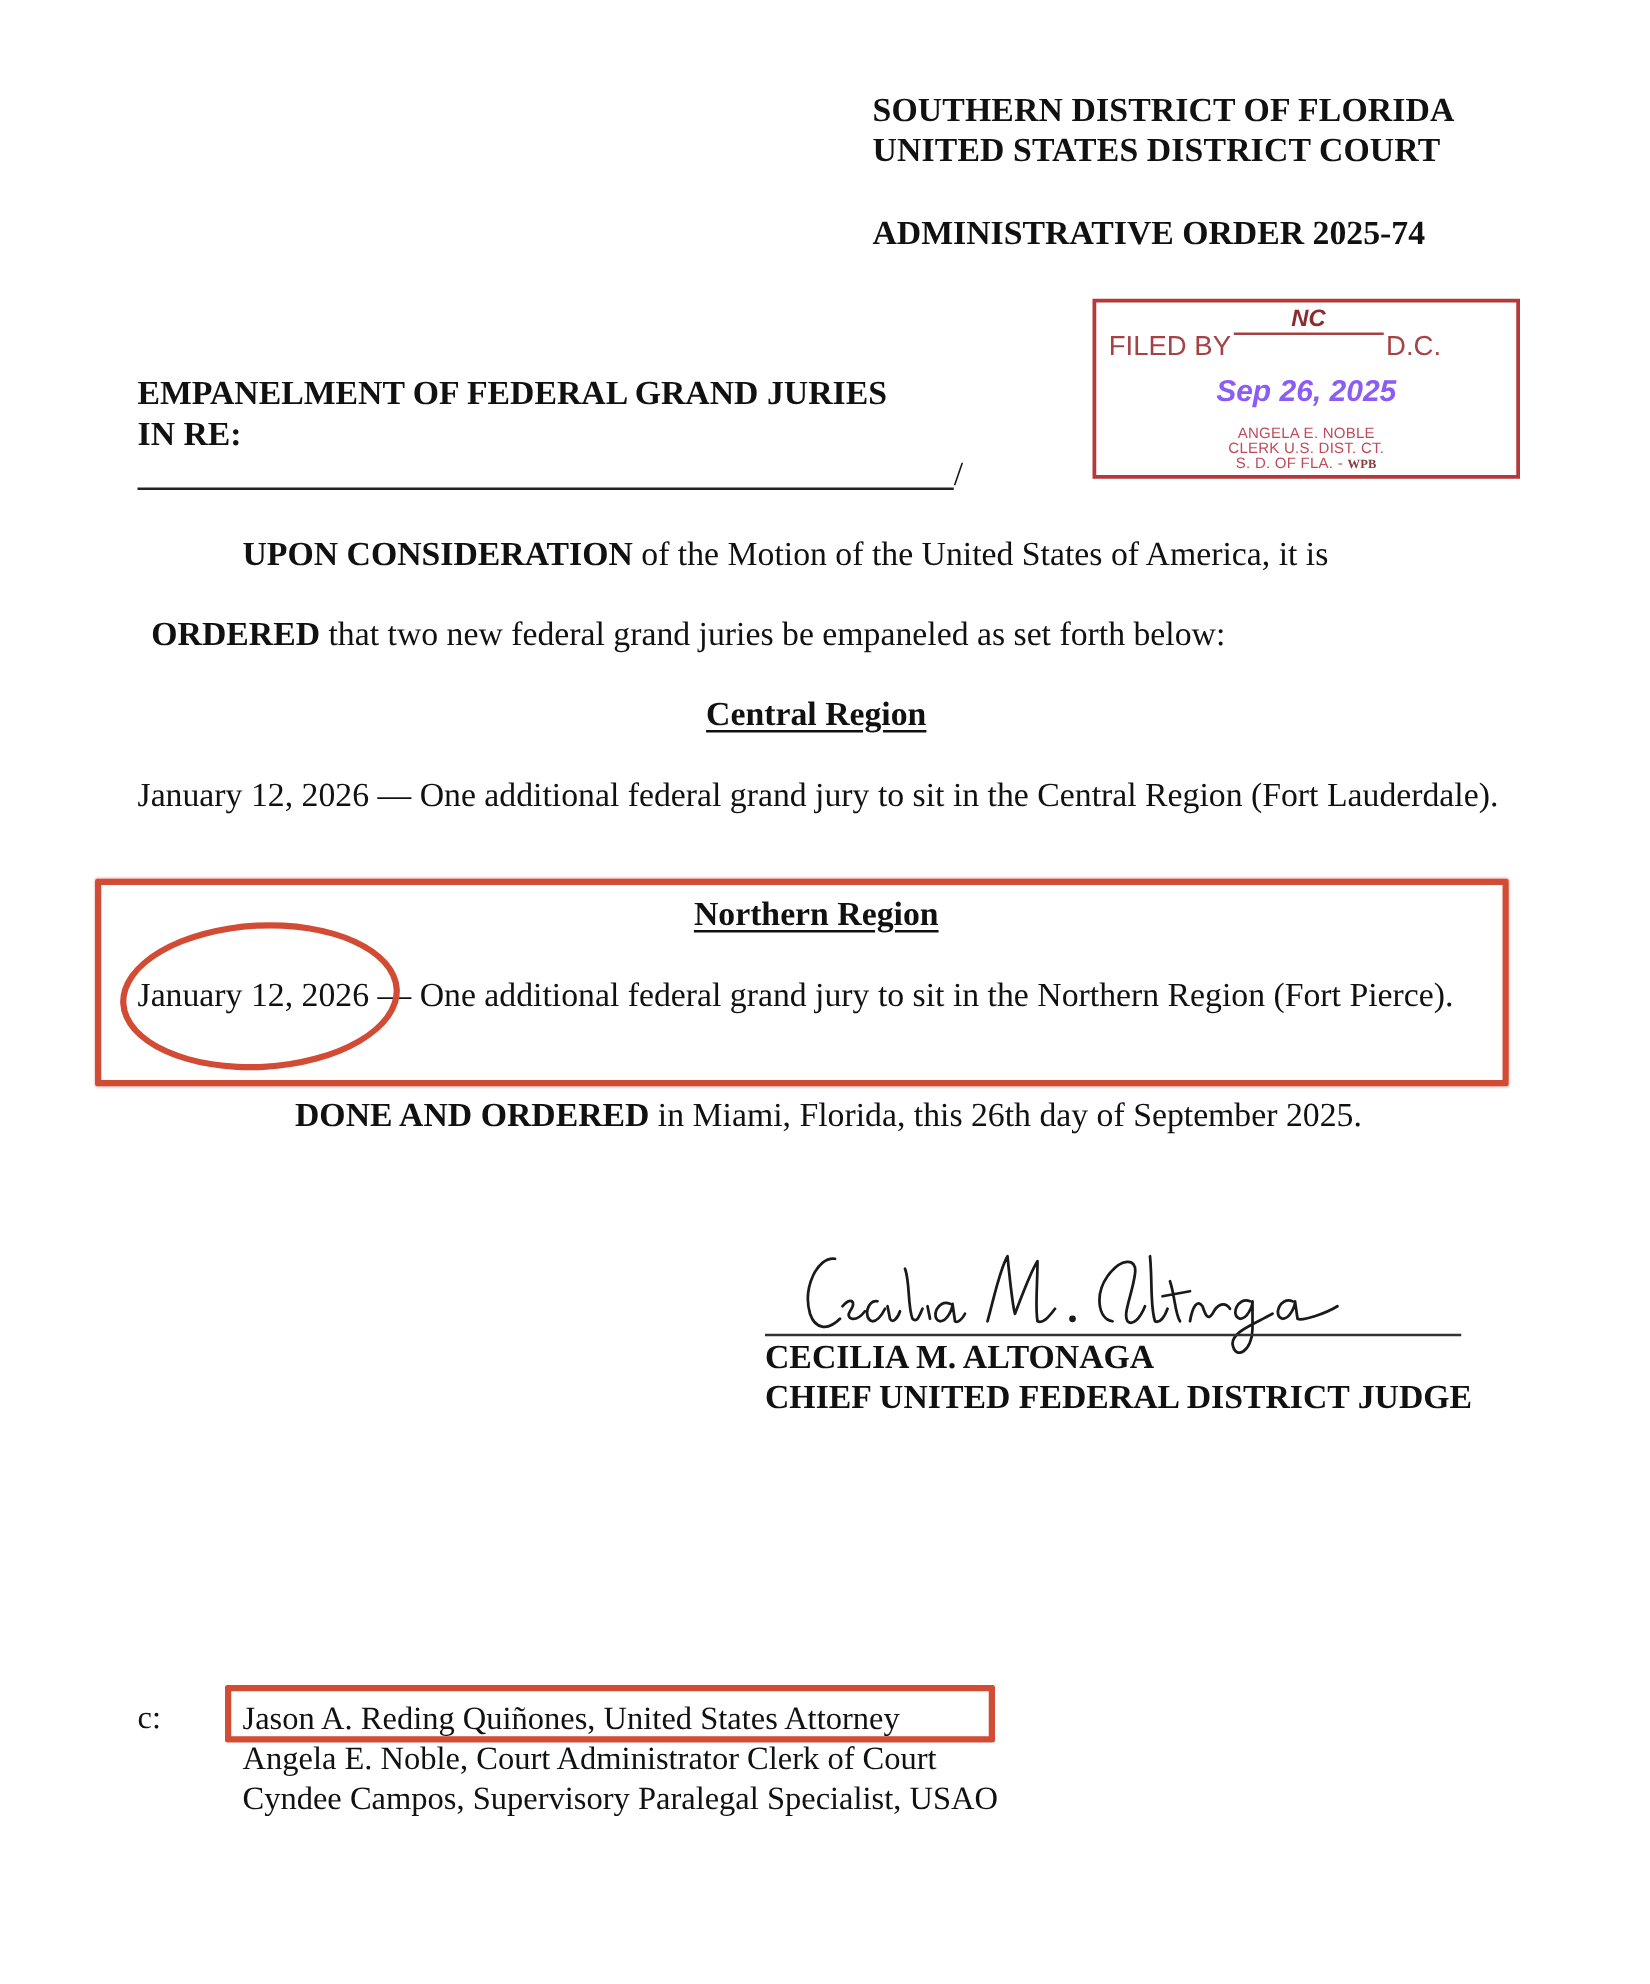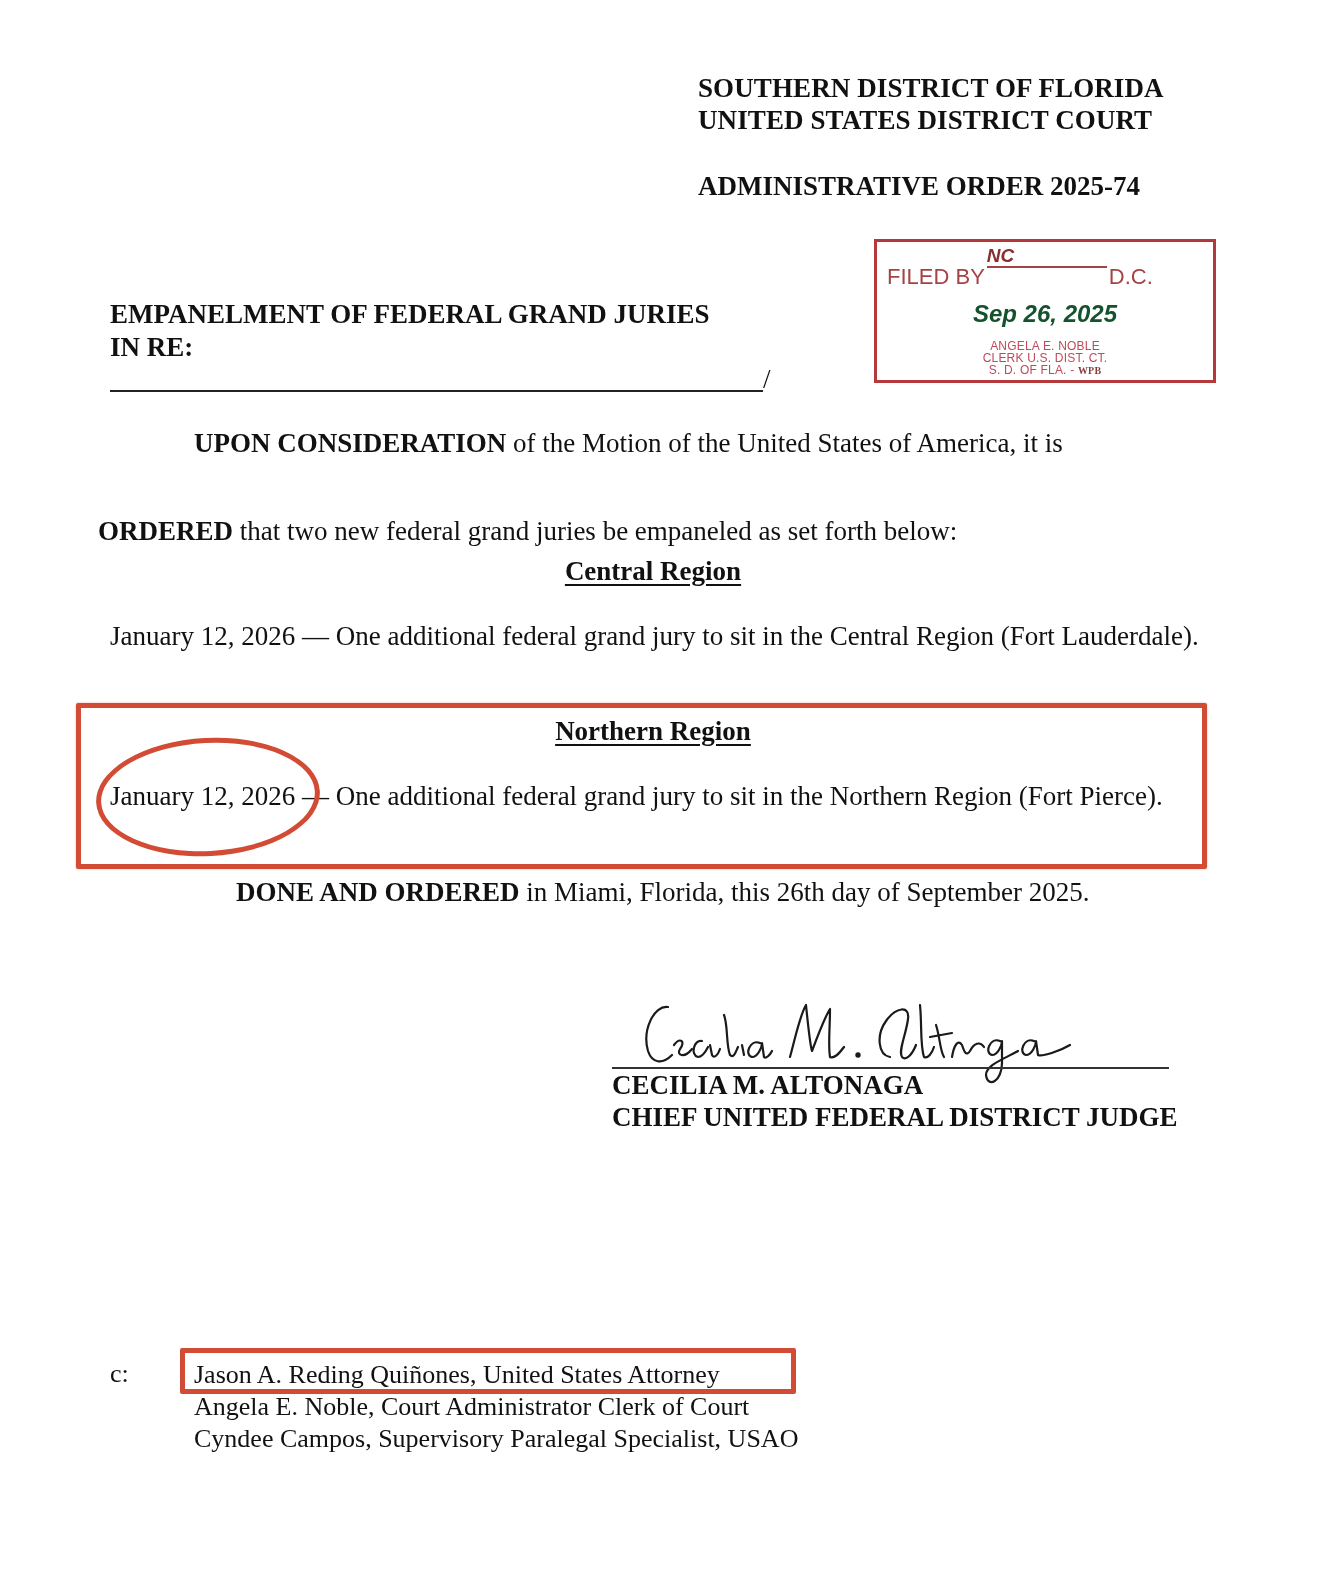--- a/index.html
+++ b/index.html
@@ -39,28 +39,28 @@
     }
     .stamp-filed {
       position: absolute; left: 10px; top: 4px;
       font-size: 22px; white-space: nowrap;
       display: flex; align-items: flex-end;
       color: #a54245;
     }
     .stamp-line {
       display: inline-block; width: 120px;
       border-bottom: 2px solid #a54245;
-      font-style: italic; font-weight: bold;
+      text-align: center; font-style: italic; font-weight: bold;
       font-size: 19px; line-height: 20px; margin: 0 2px 22px 2px;
       color: #8a2d2f;
     }
     .stamp-date {
       position: absolute; left: 0; right: 0; top: 58px;
       text-align: center; font-style: italic; font-weight: bold;
-      font-size: 24px; color: #14532d;
+      font-size: 24px; color: #8b5cf6;
     }
     .stamp-clerk {
       position: absolute; left: 0; right: 0; top: 98px;
       text-align: center; font-size: 12px; line-height: 12px;
       color: #c04a5a; letter-spacing: 0.2px;
     }
     .stamp-wpb {
       font-family: "Liberation Serif", serif; font-weight: bold;
       font-size: 10px; color: #8b3a3a;
     }
@@ -74,21 +74,21 @@
       border-bottom: 2px solid #222;
     }
     .caption-slash {
       left: 763px; top: 364px; font-size: 27px;
     }
 
     .para {
       font-size: 27px; line-height: 32px; white-space: nowrap;
     }
     .p-upon { left: 194px; top: 427px; }
-    .p-ordered { left: 98px; top: 491px; margin-top: 24px; }
+    .p-ordered { left: 121px; top: 491px; }
 
     .region-heading {
       left: 0; width: 1306px; text-align: center;
       font-size: 27px; font-weight: bold; text-decoration: underline;
       text-underline-offset: 4px;
     }
     .central-heading { top: 556px; }
     .central-text {
       left: 110px; top: 620px; width: 1090px;
       font-size: 27px; line-height: 32px;

